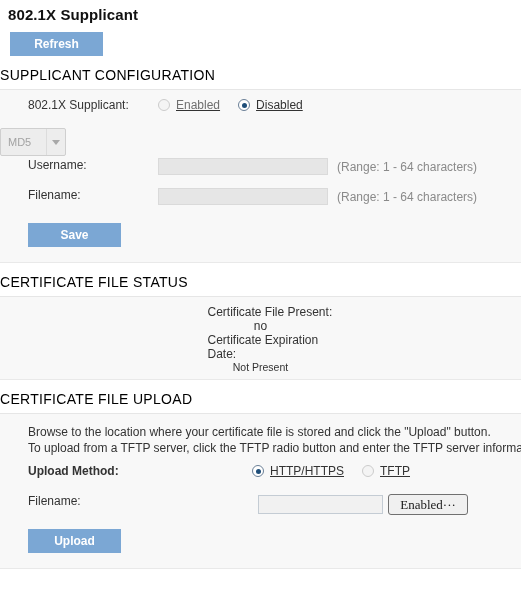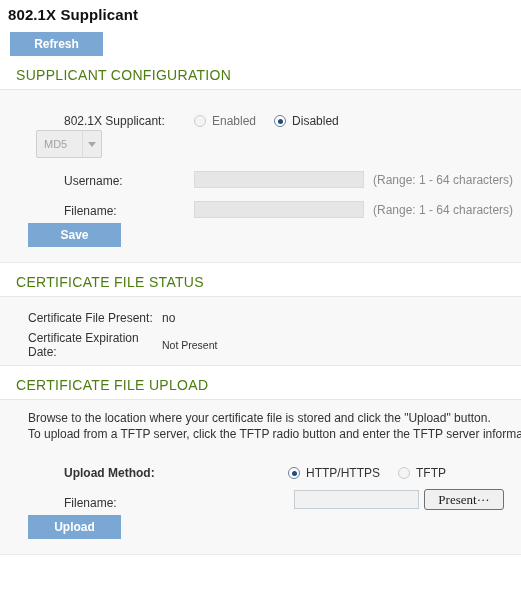--- a/index.html
+++ b/index.html
@@ -40,41 +40,40 @@
     line-height: 24px;
     height: 24px;
     width: 93px;
     font-family: "Liberation Sans", sans-serif;
   }
   .refresh-wrap { padding: 9px 8px 0 10px; }
 
   
   .section-head {
     font-size: 14px;
-    color: #4d7c0f;
+    color: #000000;
     letter-spacing: 0.3px;
-    padding: 11px 0 6px 16px;
+    padding: 11px 0 6px 0;
     border-bottom: 1px solid #e6e6e6;
     text-transform: uppercase;
     background: #ffffff;
   }
 
   
   .panel {
     background: #f8f8f8;
     border-bottom: 1px solid #e9e9e9;
     padding: 0;
   }
 
   
   .row {
     display: flex;
-    align-items: flex-end;
+    align-items: flex-start;
     min-height: 30px;
-    padding-left: 36px;
   }
   .row .label {
     width: 158px;
     padding-left: 28px;
     box-sizing: border-box;
     color: #333333;
     font-size: 12px;
   }
   .row .field {
     display: flex;
@@ -84,20 +83,21 @@
     color: #8a8a8a;
     font-size: 12px;
     margin-left: 9px;
     white-space: nowrap;
   }
 
   
   .radio-group {
     display: flex;
     align-items: center;
+    text-decoration: underline;
   }
   .radio-item {
     display: flex;
     align-items: center;
     margin-right: 18px;
     cursor: pointer;
   }
   .radio {
     width: 12px;
     height: 12px;
@@ -189,21 +189,21 @@
     font-family: "Liberation Serif", serif;
     font-size: 13px;
     color: #1a1a1a;
     margin-left: 5px;
     cursor: pointer;
     padding: 0 8px;
     line-height: 19px;
   }
 
   
-  .status-row { display: flex; align-items: center; min-height: 26px; }
+  .status-row { display: flex; align-items: center; min-height: 26px; flex-direction: column; }
   .status-row .s-label {
     width: 162px;
     padding-left: 28px;
     box-sizing: border-box;
     color: #333333;
     font-size: 12px;
   }
   .status-row .s-value { font-size: 12px; color: #333333; }
   .status-row .s-value.small { font-size: 10.5px; }
 
@@ -316,20 +316,20 @@
           <span class="radio-label">TFTP</span>
         </label>
       </div>
     </div>
   </div>
 
   <div class="row">
     <div class="label" style="width:258px;">Filename:</div>
     <div class="field">
       <input class="input-file" type="text" value="" style="">
-      <button class="browse-btn">Present···</button>
+      <button class="browse-btn">Enabled···</button>
     </div>
   </div>
 
   <div class="btn-row">
     <button class="btn-blue">Upload</button>
   </div>
 </div>
 
 </body></html>

